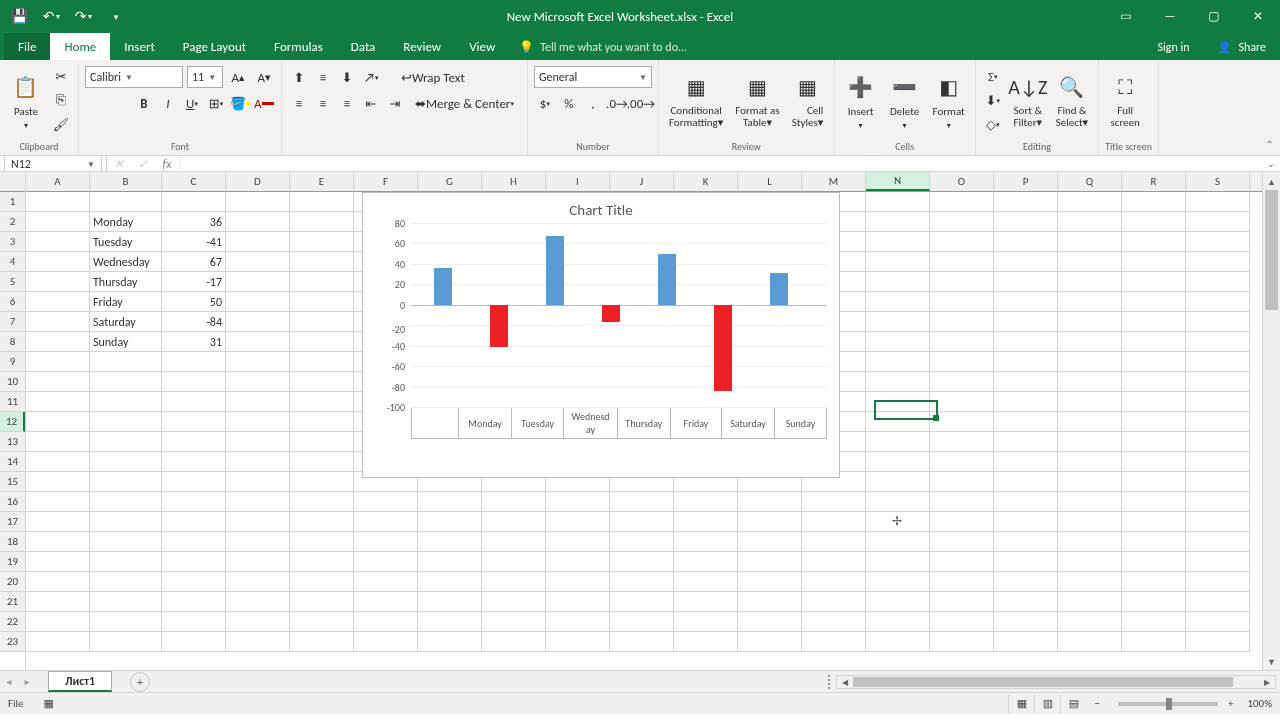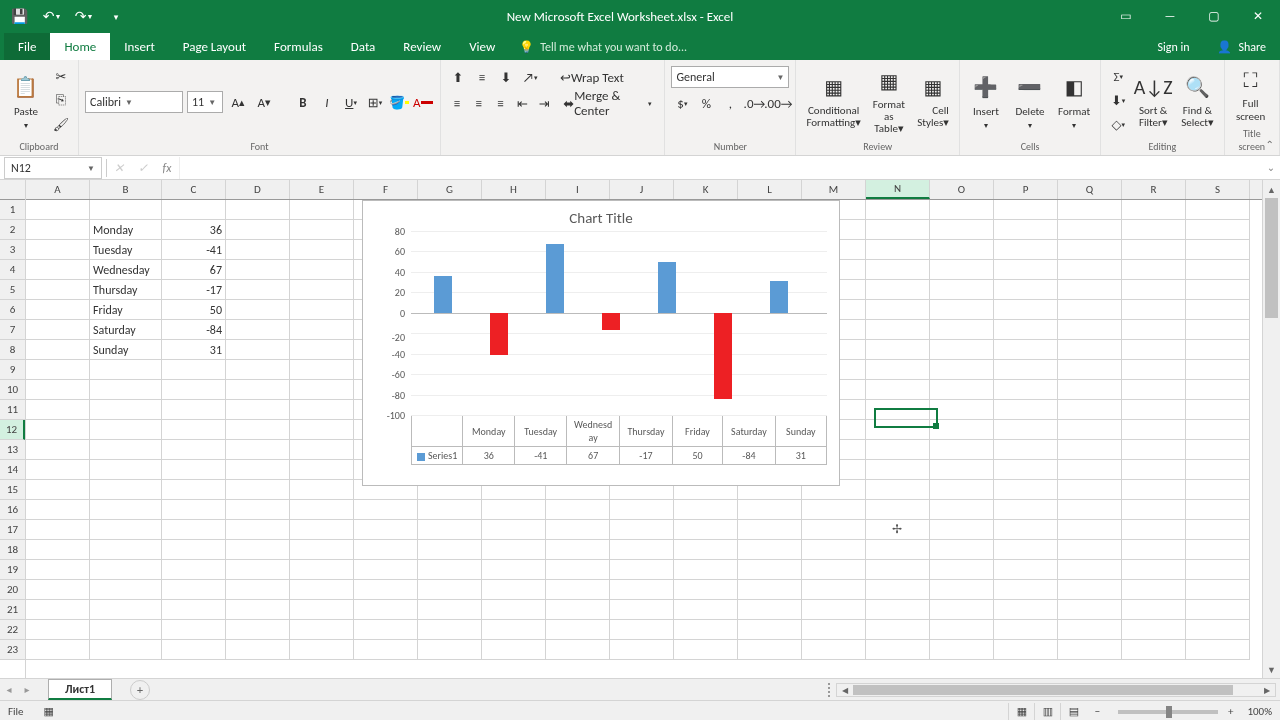--- a/index.html
+++ b/index.html
@@ -29,21 +29,21 @@
 .group-inner{flex:1;display:flex;align-items:center;gap:4px}
 .group-label{font-size:10px;color:#666;text-align:center;padding:2px 0;position:relative}
 .rbtn{display:flex;flex-direction:column;align-items:center;padding:2px 4px;gap:2px;font-size:11px;cursor:pointer}
 .rbtn .ico{width:32px;height:32px;display:flex;align-items:center;justify-content:center;font-size:20px}
 .rbtn-small{width:22px;height:22px;display:flex;align-items:center;justify-content:center;font-size:13px;cursor:pointer;border:1px solid transparent}
 .sel{height:22px;border:1px solid #ababab;background:#fff;display:flex;align-items:center;padding:0 4px;font-size:12px}
 .sel-arrow{font-size:8px;margin-left:4px;color:#666}
 .collapse{position:absolute;right:6px;bottom:4px;font-size:10px;color:#666}
 
 
-.formula-bar{height:24px;display:flex;align-items:center;border-bottom:1px solid #d4d4d4;background:#fff}
+.formula-bar{height:16px;display:flex;align-items:center;border-bottom:1px solid #d4d4d4;background:#fff}
 .name-box{width:98px;height:22px;border:1px solid #ccc;display:flex;align-items:center;padding:0 6px;margin:0 4px}
 .nb-arrow{margin-left:auto;font-size:8px;color:#666}
 .fx-btn{width:24px;height:22px;display:flex;align-items:center;justify-content:center;color:#888;font-style:italic}
 .fx-input{flex:1;height:22px;border-left:1px solid #eee;padding:0 6px}
 .fx-expand{width:18px;display:flex;align-items:center;justify-content:center;color:#888;font-size:10px}
 
 
 .grid-area{height:498px;display:flex;position:relative}
 .rowh-col{width:26px;border-right:1px solid #d4d4d4}
 .corner{height:20px;border-bottom:1px solid #999;background:#f0f0f0}
@@ -150,21 +150,21 @@
       <div style="display:flex;flex-direction:column;gap:2px">
         <div class="rbtn-small">✂</div>
         <div class="rbtn-small">⎘</div>
         <div class="rbtn-small">🖌</div>
       </div>
     </div>
     <div class="group-label">Clipboard</div>
   </div>
 
   <div class="group">
-    <div class="group-inner" style="flex-direction:row;align-items:center;gap:17px;padding-top:4px">
+    <div class="group-inner" style="flex-direction:column;align-items:flex-end;gap:4px;padding-top:4px">
       <div style="display:flex;gap:4px">
         <div class="sel" style="width:98px">
             <span>Calibri</span>
             <span class="sel-arrow">▼</span>
           </div>
         <div class="sel" style="width:36px">
             <span>11</span>
             <span class="sel-arrow">▼</span>
           </div>
         <div class="rbtn-small">A<sup>▴</sup></div>
@@ -897,30 +897,20 @@
             <tr>
               <th class="dt-series"></th>
               <th class="dt-day">Monday</th>
               <th class="dt-day">Tuesday</th>
               <th class="dt-day">Wednesd<br>ay</th>
               <th class="dt-day">Thursday</th>
               <th class="dt-day">Friday</th>
               <th class="dt-day">Saturday</th>
               <th class="dt-day">Sunday</th>
             </tr>
-            <tr>
-              <td class="dt-series"><span class="legend-swatch"></span>Series1</td>
-              <td class="dt-day">36</td>
-              <td class="dt-day">-41</td>
-              <td class="dt-day">67</td>
-              <td class="dt-day">-17</td>
-              <td class="dt-day">50</td>
-              <td class="dt-day">-84</td>
-              <td class="dt-day">31</td>
-            </tr>
           </tbody>
         </table>
     </div>
   </div>
 
   <div class="vscroll">
     <div class="vs-btn">▲</div>
     <div class="vs-thumb"></div>
     <div class="vs-btn" style="position:absolute;bottom:0;width:100%">▼</div>
   </div>

